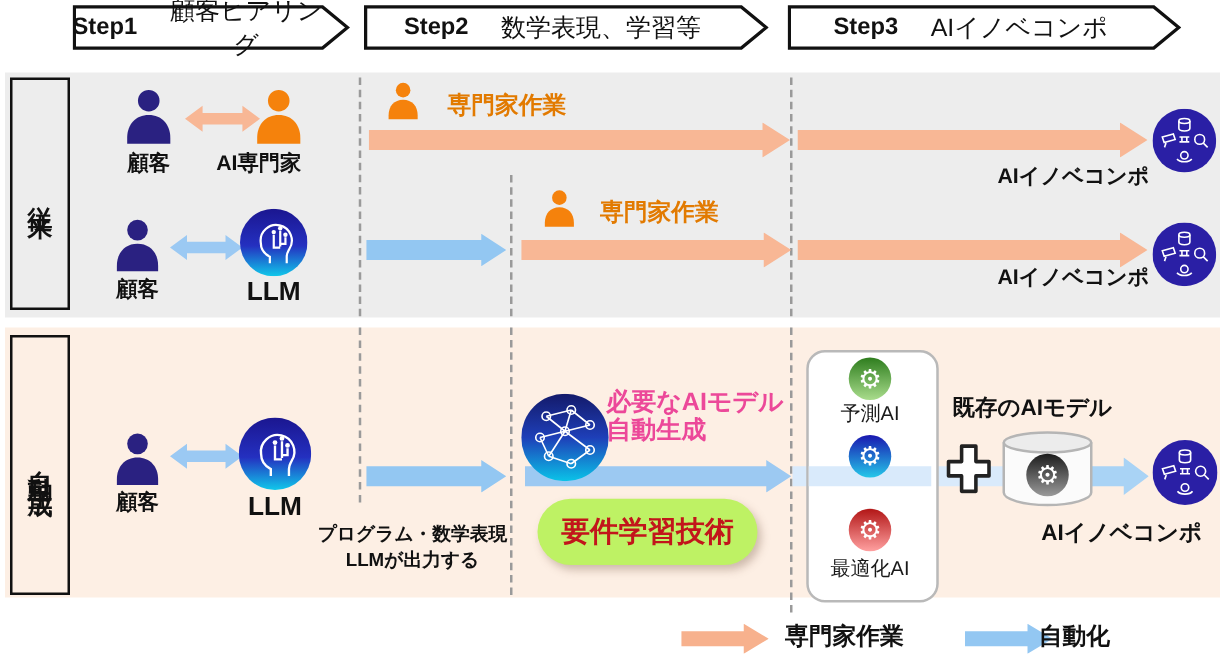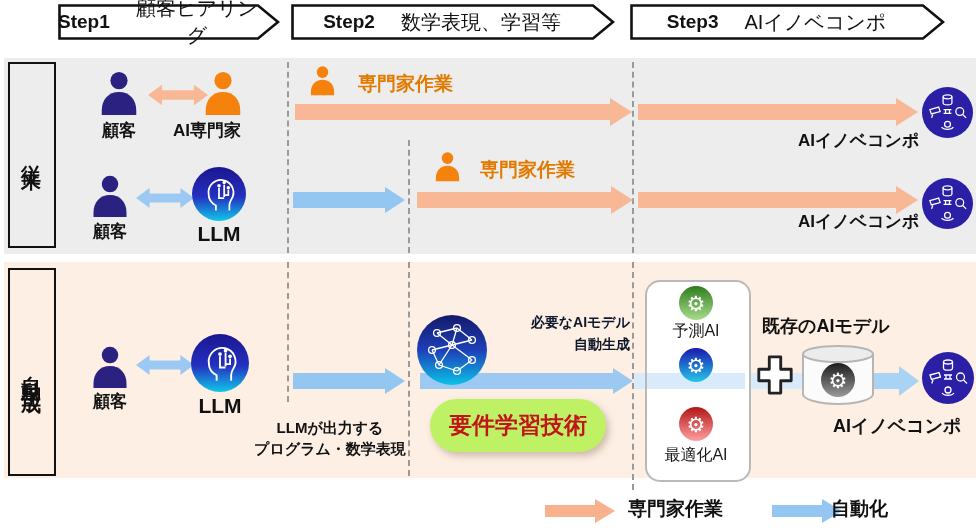--- a/index.html
+++ b/index.html
@@ -11,21 +11,21 @@
   .vlabel{border:2px solid #111;display:flex;align-items:center;justify-content:center;
           writing-mode:vertical-rl;text-orientation:upright;font-weight:bold;font-size:20px;
           letter-spacing:6px;color:#111;}
   .dash{border-left:2px dashed #9A9A9A;width:0;}
   .stephdr{display:flex;align-items:center;justify-content:center;gap:26px;text-align:center;}
   .stephdr .s1{font-weight:bold;font-size:19px;color:#111;}
   .stephdr .s2{font-size:20px;color:#111;}
   .namelbl{font-weight:bold;font-size:17px;text-align:center;color:#111;white-space:nowrap;}
   .worklbl{font-weight:bold;font-size:19px;color:#E27A00;white-space:nowrap;}
   .innovlbl{font-weight:bold;font-size:17px;color:#111;white-space:nowrap;}
-  .genlbl{font-weight:bold;font-size:14px;line-height:22px;text-align:right;color:#0f172a;white-space:nowrap;}
+  .genlbl{font-weight:bold;font-size:20px;line-height:22px;text-align:left;color:#ec4899;white-space:nowrap;}
   .notelbl{font-weight:bold;font-size:15px;line-height:21px;text-align:center;color:#111;white-space:nowrap;}
   .badge{background:#bef264;border-radius:30px;box-shadow:3px 4px 7px rgba(120,90,70,.35);
          display:flex;align-items:center;justify-content:center;}
   .badge span{font-weight:bold;font-size:23px;color:#C2151B;white-space:nowrap;}
   .aibox{background:#fff;border:2px solid #B9B9B9;border-radius:15px;}
   .gear{border-radius:50%;display:flex;align-items:center;justify-content:center;
         color:#fff;font-size:21px;line-height:1;}
   .g-green{background:linear-gradient(180deg,#2E7D1E,#A9DC8C);}
   .g-blue{background:linear-gradient(180deg,#1A17B0,#24C7E9);}
   .g-red{background:linear-gradient(180deg,#B21616,#FFA0A0);}
@@ -221,22 +221,22 @@
         <circle cx="35" cy="20" r="1.7"></circle>
       </g>
   </svg>
   <div class="abs namelbl" style="left:193px;top:394px;width:54px;font-size:21px;">LLM</div>
 
   <svg class="abs" style="left:293px;top:368px;" width="112" height="26">
     <polygon points="0,5 92,5 92,0 112,13 92,26 92,21 0,21" fill="#93C7F2"></polygon>
   </svg>
 
   <div class="abs notelbl" style="left:240px;top:417px;width:180px;">
+    <div>プログラム・数学表現</div>
     <div>LLMが出力する</div>
-    <div>プログラム・数学表現</div>
   </div>
 
   <svg class="abs" style="left:420px;top:368px;" width="213" height="26">
     <polygon points="0,5 193,5 193,0 213,13 193,26 193,21 0,21" fill="#9CC9F2"></polygon>
   </svg>
   <div class="abs band" style="left:634px;top:373px;width:241px;height:16px;"></div>
   <svg class="abs" style="left:873px;top:366px;" width="46" height="30">
     <polygon points="0,7 26,7 26,0 46,15 26,30 26,23 0,23" fill="#A9D3F5"></polygon>
   </svg>
 

